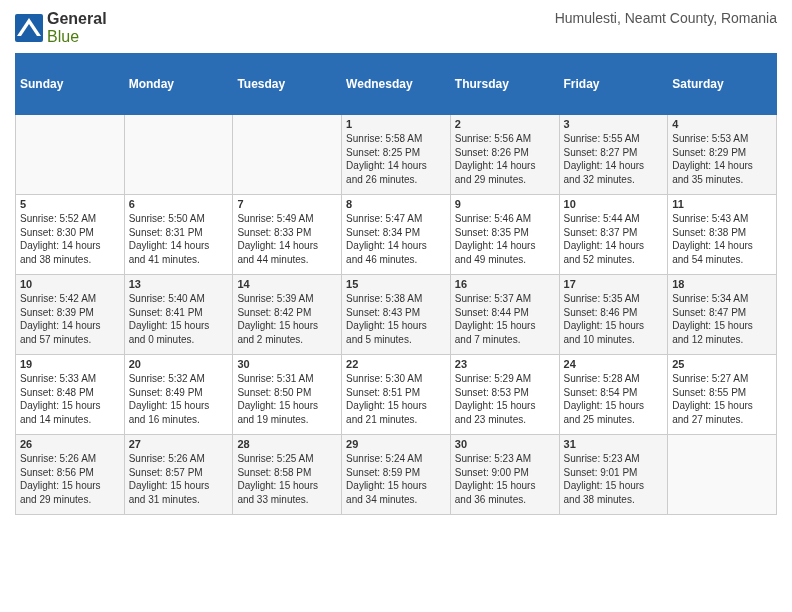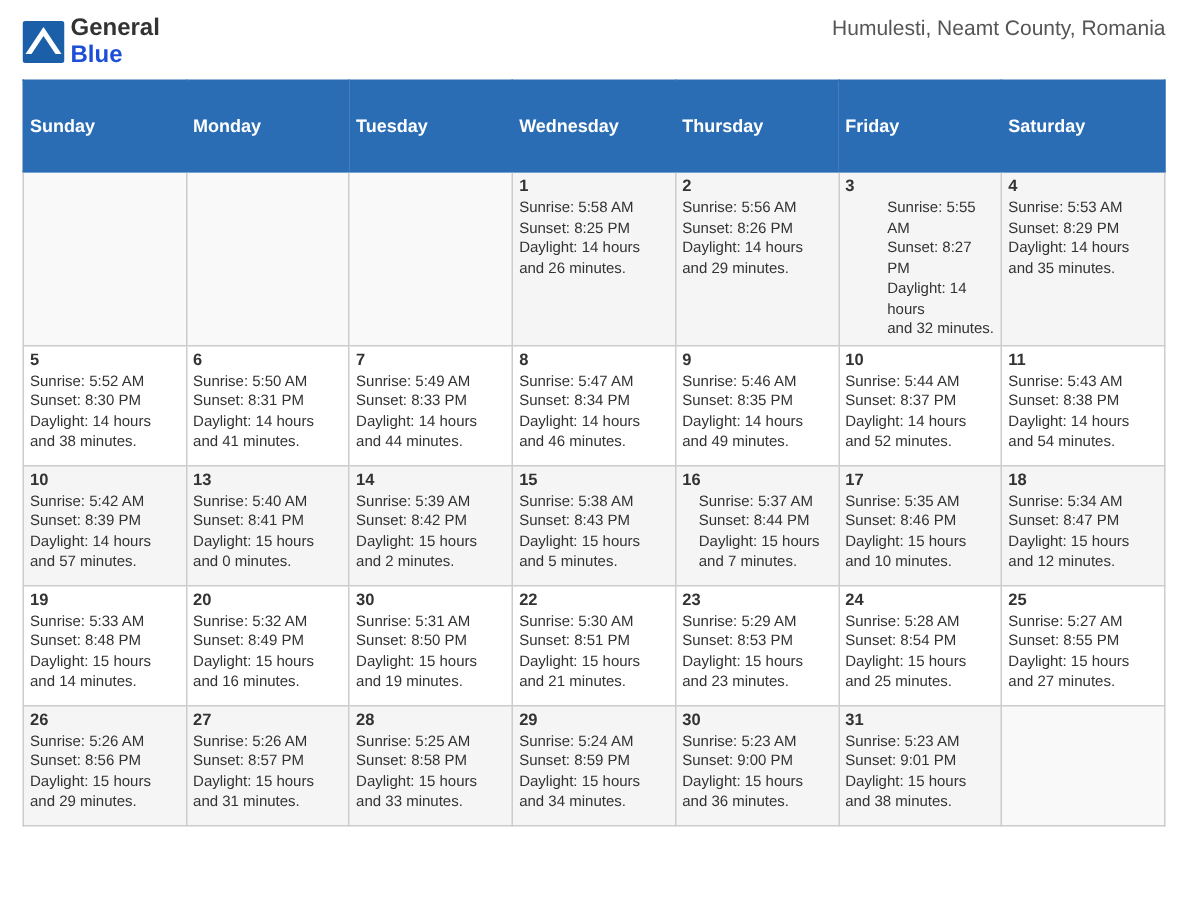--- a/index.html
+++ b/index.html
@@ -31,22 +31,22 @@
       flex-direction: column;
       line-height: 1.1;
     }
     .logo-general {
       font-size: 16px;
       font-weight: bold;
       color: #333;
     }
     .logo-blue {
       font-size: 16px;
-      font-weight: bold;
-      color: #1d4ed8;
+      font-weight: normal;
+      color: #4d7c0f;
     }
     .logo-icon {
       width: 28px;
       height: 28px;
       margin-right: 4px;
     }
     .title-block {
       text-align: right;
     }
     .month-year {
@@ -148,21 +148,21 @@
           </td>
           <td>
             <div class="day-number">2</div>
             <div class="cell-info" style="white-space: pre-line;">Sunrise: 5:56 AM
 Sunset: 8:26 PM
 Daylight: 14 hours
 and 29 minutes.</div>
           </td>
           <td>
             <div class="day-number">3</div>
-            <div class="cell-info" style="white-space: pre-line; margin-left: 28px;">Sunrise: 5:55 AM
+            <div class="cell-info" style="white-space: pre-line;">Sunrise: 5:55 AM
 Sunset: 8:27 PM
 Daylight: 14 hours
 and 32 minutes.</div>
           </td>
           <td>
             <div class="day-number">4</div>
             <div class="cell-info" style="white-space: pre-line;">Sunrise: 5:53 AM
 Sunset: 8:29 PM
 Daylight: 14 hours
 and 35 minutes.</div>
@@ -243,21 +243,21 @@
           </td>
           <td>
             <div class="day-number">15</div>
             <div class="cell-info" style="white-space: pre-line;">Sunrise: 5:38 AM
 Sunset: 8:43 PM
 Daylight: 15 hours
 and 5 minutes.</div>
           </td>
           <td>
             <div class="day-number">16</div>
-            <div class="cell-info" style="white-space: pre-line; margin-left: 11px;">Sunrise: 5:37 AM
+            <div class="cell-info" style="white-space: pre-line;">Sunrise: 5:37 AM
 Sunset: 8:44 PM
 Daylight: 15 hours
 and 7 minutes.</div>
           </td>
           <td>
             <div class="day-number">17</div>
             <div class="cell-info" style="white-space: pre-line;">Sunrise: 5:35 AM
 Sunset: 8:46 PM
 Daylight: 15 hours
 and 10 minutes.</div>

